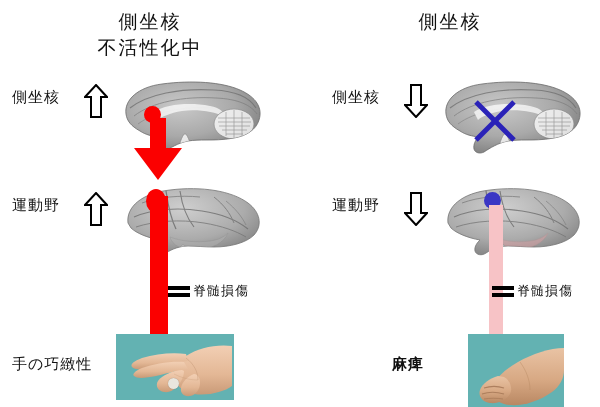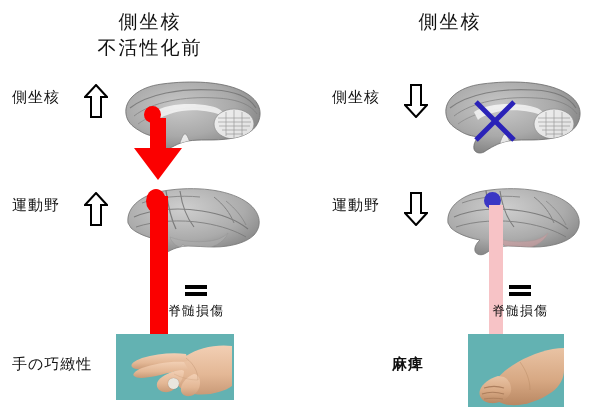--- a/index.html
+++ b/index.html
@@ -74,21 +74,21 @@
   .x-mark svg{display:block;}
 
   
   .bigarrow{position:absolute;}
   .bigarrow svg{display:block;}
   .arrow-upper-l{left:158px;top:118px;width:60px;height:64px;transform:translateX(-50%);}
   .arrow-lower-l{left:158px;top:196px;width:60px;height:182px;transform:translateX(-50%);}
   .arrow-right  {left:496px;top:205px;width:34px;height:172px;transform:translateX(-50%);}
 
   
-  .sci{position:absolute;display:flex;align-items:center;gap:3px;flex-direction:column;}
+  .sci{position:absolute;display:flex;align-items:center;gap:3px;}
   .sci-left {left:168px;top:282px;}
   .sci-right{left:492px;top:282px;}
   .sci-bars{width:22px;}
   .sci-bars .bar{height:4px;background:#000;margin:3px 0;}
   .sci-text{font-size:13px;letter-spacing:1px;color:#111;white-space:nowrap;}
 
   
   .photo{position:absolute;overflow:hidden;background:#63b2b2;}
   .photo-left {left:116px;top:334px;width:118px;height:66px;}
   .photo-right{left:468px;top:334px;width:96px;height:73px;}
@@ -103,21 +103,21 @@
 </style>
 </head>
 <body>
 
 <div class="stage">
 
   <div class="panel panel-left">
 
     <div class="title">
       <span>側坐核</span>
-      <span>不活性化前</span>
+      <span>不活性化中</span>
     </div>
   </div>
 
   <div class="row-label lbl-nac-l">側坐核</div>
 
   <div class="blockarrow ba-nac-l">
     <svg viewBox="0 0 24 34">
       <polygon points="12,1 23,13 17,13 17,33 7,33 7,13 1,13" fill="#ffffff" stroke="#000000" stroke-width="2" stroke-linejoin="miter"></polygon>
     </svg>
   </div>

